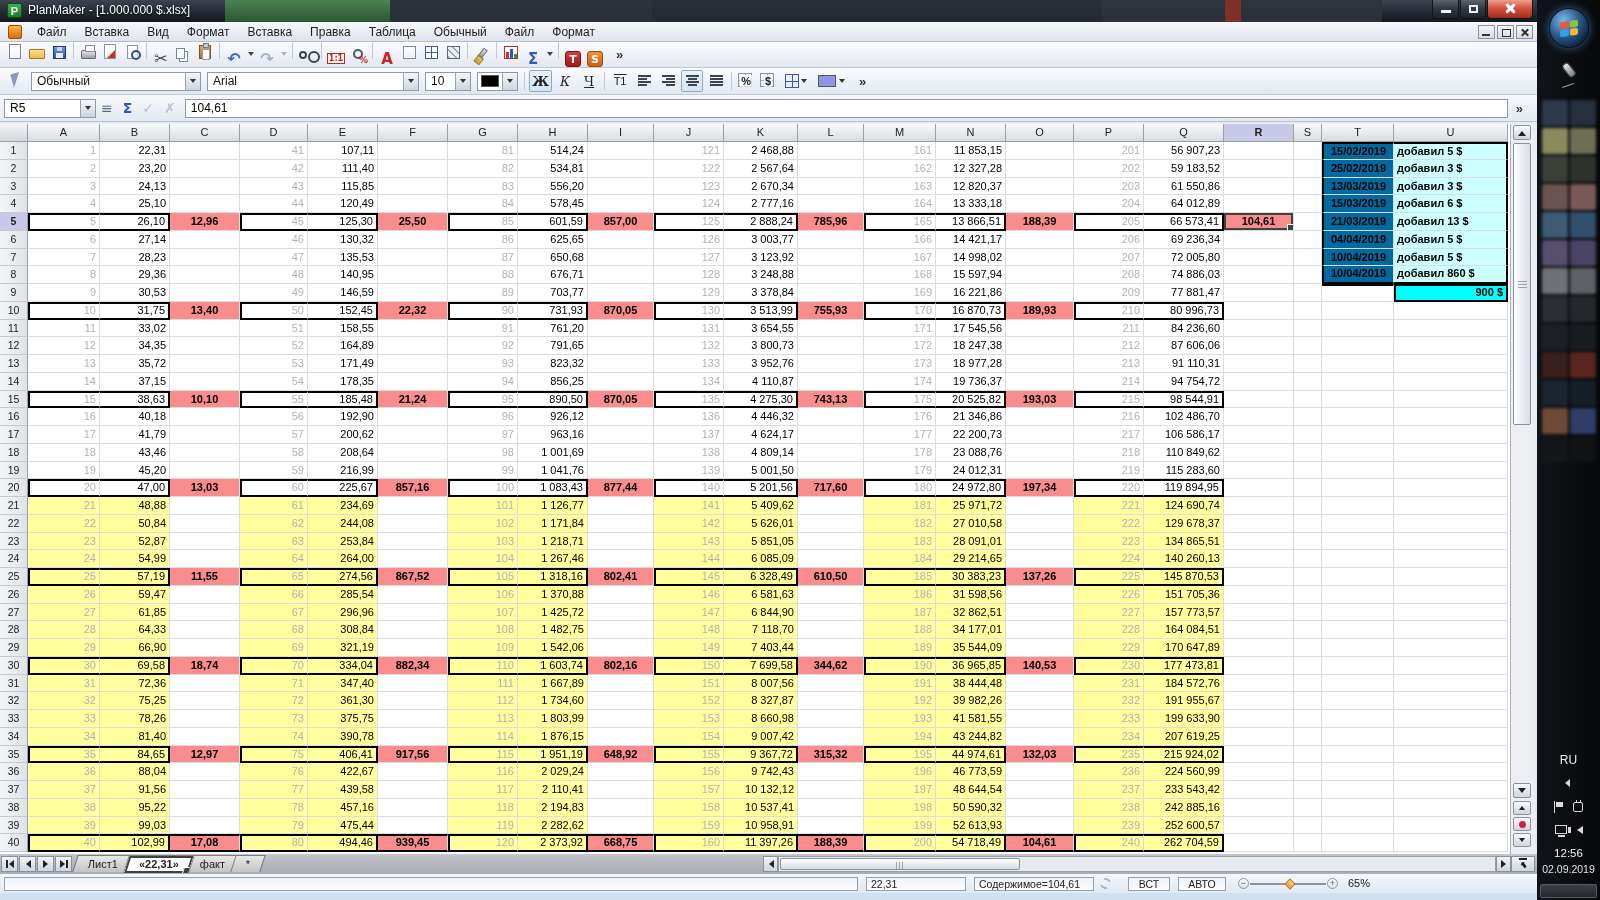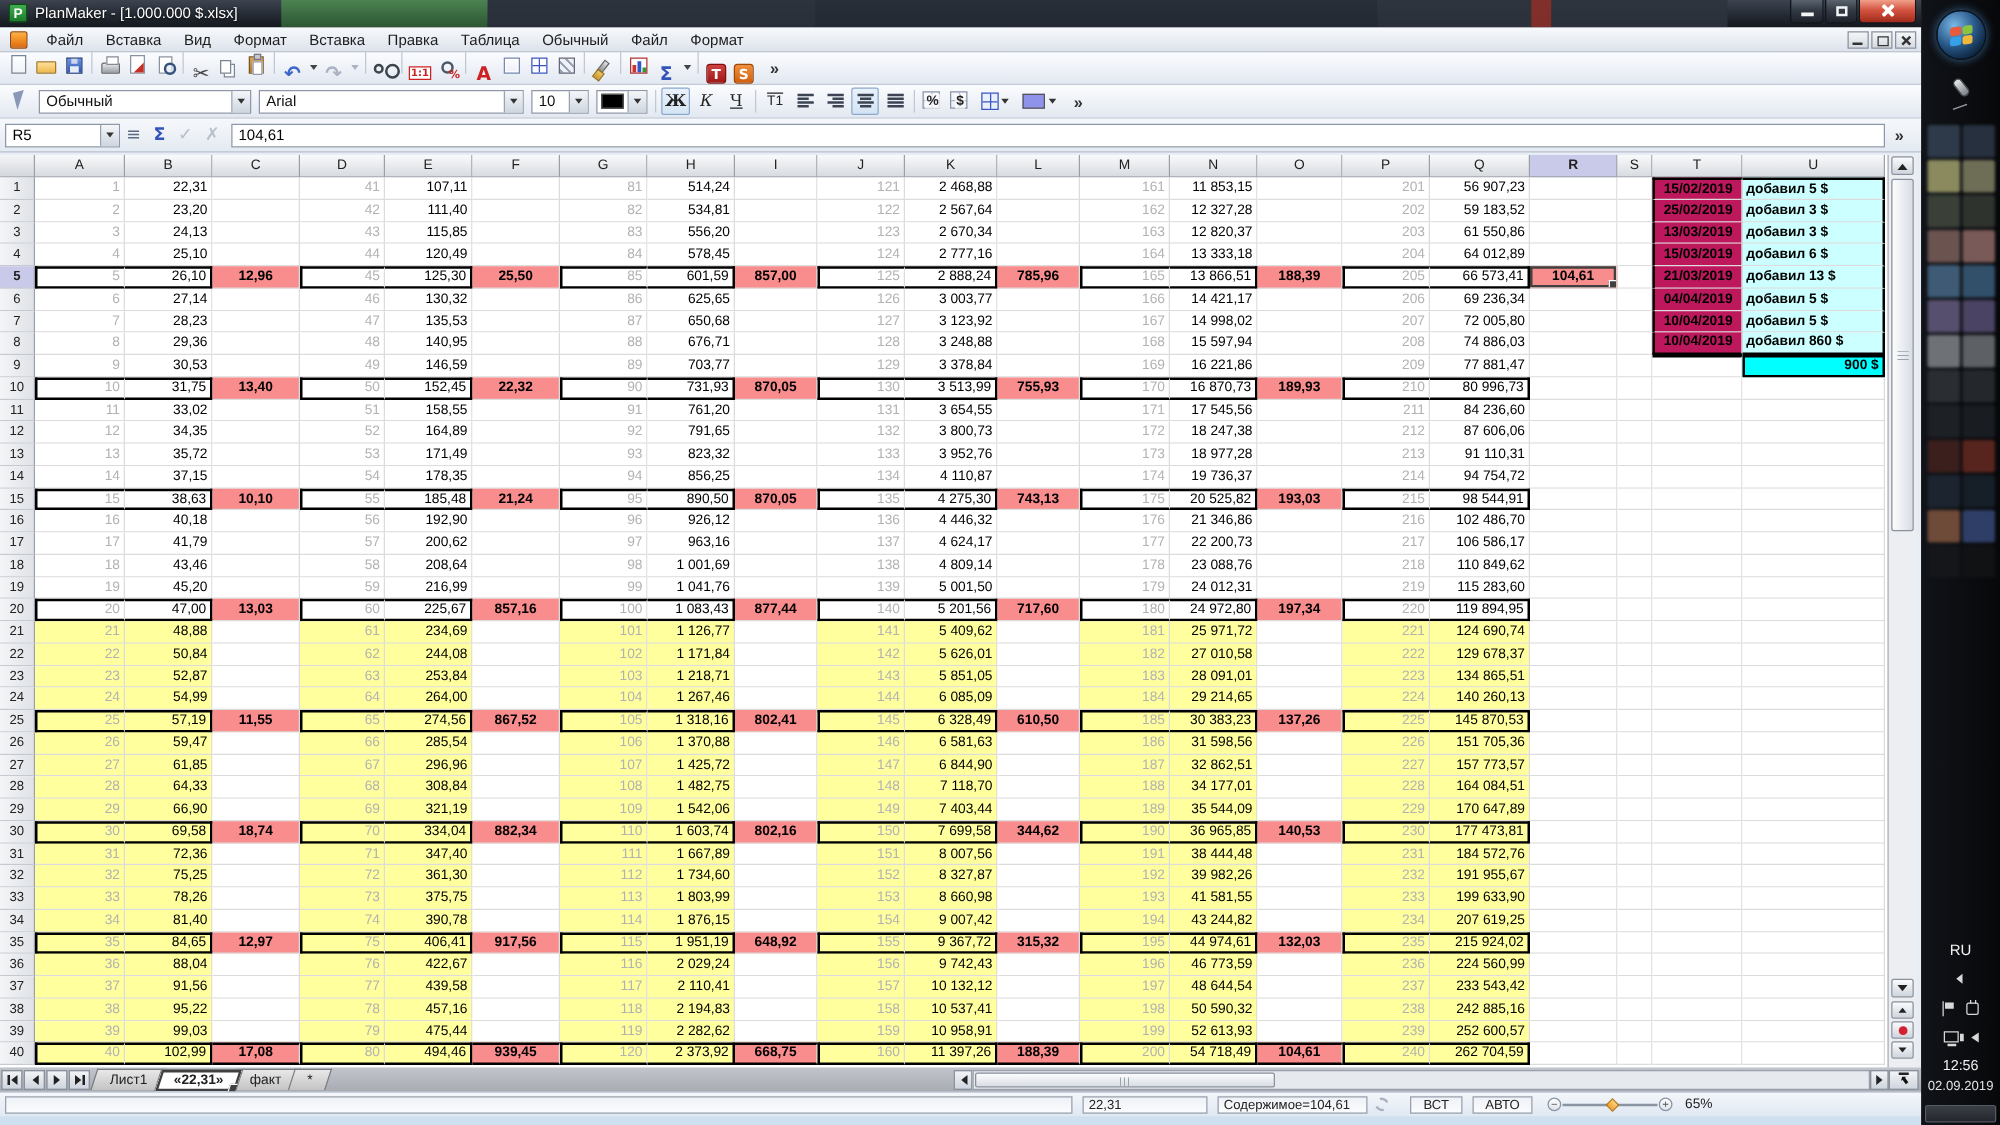--- a/index.html
+++ b/index.html
@@ -134,21 +134,21 @@
   .sq{color:#b2b2b2;text-align:right;padding-right:3px;}
   .vl{text-align:right;padding-right:3px;}
   .sp{text-align:center;font-weight:bold;}
   .yellow{background:#ffff9e;}
   .pink{background:#f98c8c;}
   .pairL{border-top:2px solid #000;border-bottom:2px solid #000;border-left:2px solid #000;line-height:13px;}
   .pairR{border-top:2px solid #000;border-bottom:2px solid #000;border-right:2px solid #000;line-height:13px;}
   .tb40{border-top:2px solid #000;border-bottom:2px solid #000;line-height:13px;}
   .active{position:relative;box-shadow:inset 0 0 0 2px #404040;}
   .active::after{content:'';position:absolute;right:0;bottom:0;width:5px;height:5px;background:#404040;border-left:1px solid #fff;border-top:1px solid #fff;}
-  .tdate{background:#be185d;font-weight:bold;text-align:center;}
+  .tdate{background:#0369a1;font-weight:bold;text-align:center;}
   .ulabel{background:#ccffff;font-weight:bold;text-align:left;padding-left:3px;}
   .thickt{border-top:2px solid #000;line-height:14px;}
   .thickb{border-bottom:2px solid #000;line-height:14px;}
   .thickl{border-left:2px solid #000;}
   .thickr{border-right:2px solid #000;}
   .tblank{border-top:2px solid #000;}
   .utotal{background:#00ffff;font-weight:bold;text-align:right;padding-right:3px;border:2px solid #000;line-height:12px;}
 
   
   .vscroll{position:absolute;left:1510px;top:124px;width:23px;height:730px;background:#eceef2;border-left:1px solid #aab0ba;}

